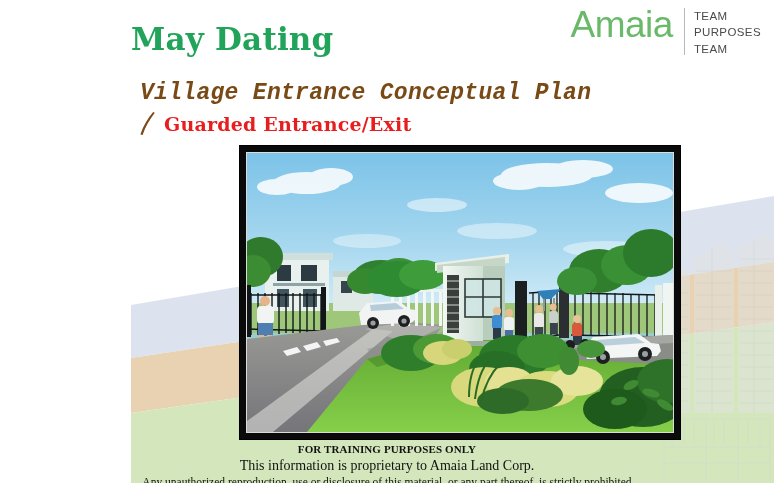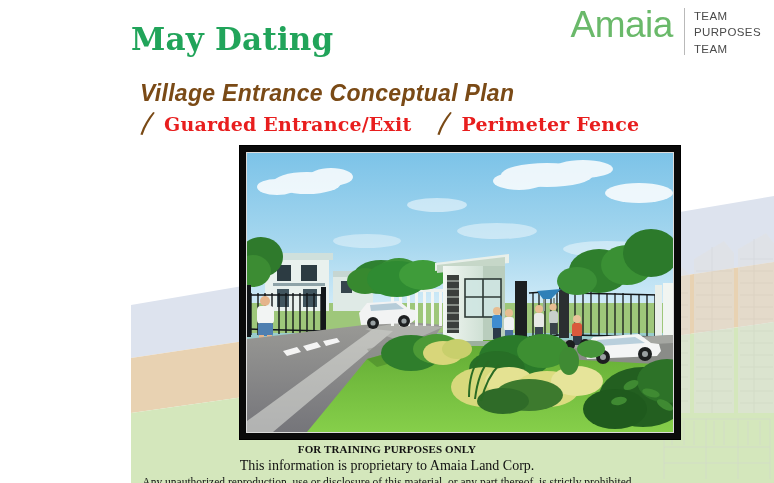--- a/index.html
+++ b/index.html
@@ -22,21 +22,21 @@
   .logo{position:absolute;right:13px;top:6px;display:flex;align-items:flex-start;}
   .logo-word{position:relative;font-family:"Liberation Sans",sans-serif;
     font-size:37px;font-weight:400;color:#6ab96a;line-height:1;letter-spacing:-.5px;}
   .logo-div{width:1px;align-self:stretch;background:#b9b9b9;margin:2px 9px 2px 11px;}
   .logo-sub{font-family:"Liberation Sans",sans-serif;font-size:11.5px;
     color:#4a4a4a;line-height:1.42;letter-spacing:.4px;padding-top:2px;}
 
   
   .subtitle{
     position:absolute;left:140px;top:80px;
-    font-family:Liberation Sans, sans-serif;font-style:italic;font-weight:700;
+    font-family:Liberation Mono, monospace;font-style:italic;font-weight:700;
     font-size:23px;color:#7a4a16;white-space:nowrap;letter-spacing:.3px;
   }
   .features{position:absolute;left:140px;top:112px;display:flex;align-items:center;white-space:nowrap;}
   .feat{display:flex;align-items:center;}
   .feat + .feat{margin-left:26px;}
   .tick{width:17px;height:24px;flex:0 0 auto;margin-right:7px;}
   .feat-label{
     font-family:"DejaVu Serif",serif;font-weight:700;font-size:19px;
     color:#e81e1e;letter-spacing:.2px;
   }
@@ -99,26 +99,20 @@
   </div>
 
   <div class="subtitle">Village Entrance Conceptual Plan</div>
 
   <div class="features">
     <div class="feat">
       <svg class="tick" viewBox="0 0 17 24" aria-hidden="true">
         <path d="M14.8 0.8 C10 7, 5.4 14.5, 2.6 23 L0.4 22.4 C3.3 13.6, 8 6, 13.2 0 Z" fill="#7a4a16"></path>
       </svg>
       <span class="feat-label">Guarded  Entrance/Exit</span>
-    </div>
-    <div class="feat">
-      <svg class="tick" viewBox="0 0 17 24" aria-hidden="true">
-        <path d="M14.8 0.8 C10 7, 5.4 14.5, 2.6 23 L0.4 22.4 C3.3 13.6, 8 6, 13.2 0 Z" fill="#7a4a16"></path>
-      </svg>
-      <span class="feat-label">Perimeter Fence</span>
     </div>
   </div>
 
   <div class="frame">
     <div class="frame-inner">
       <svg class="render" viewBox="0 0 426 279" preserveAspectRatio="none" role="img">
         <title>Village entrance conceptual plan rendering: guard house, guarded entrance gate, perimeter fence, landscaped median, cars and pedestrians</title>
         <defs>
           <linearGradient id="sky" x1="0" y1="0" x2="0" y2="1">
             <stop offset="0" stop-color="#7cc3e8"></stop>

